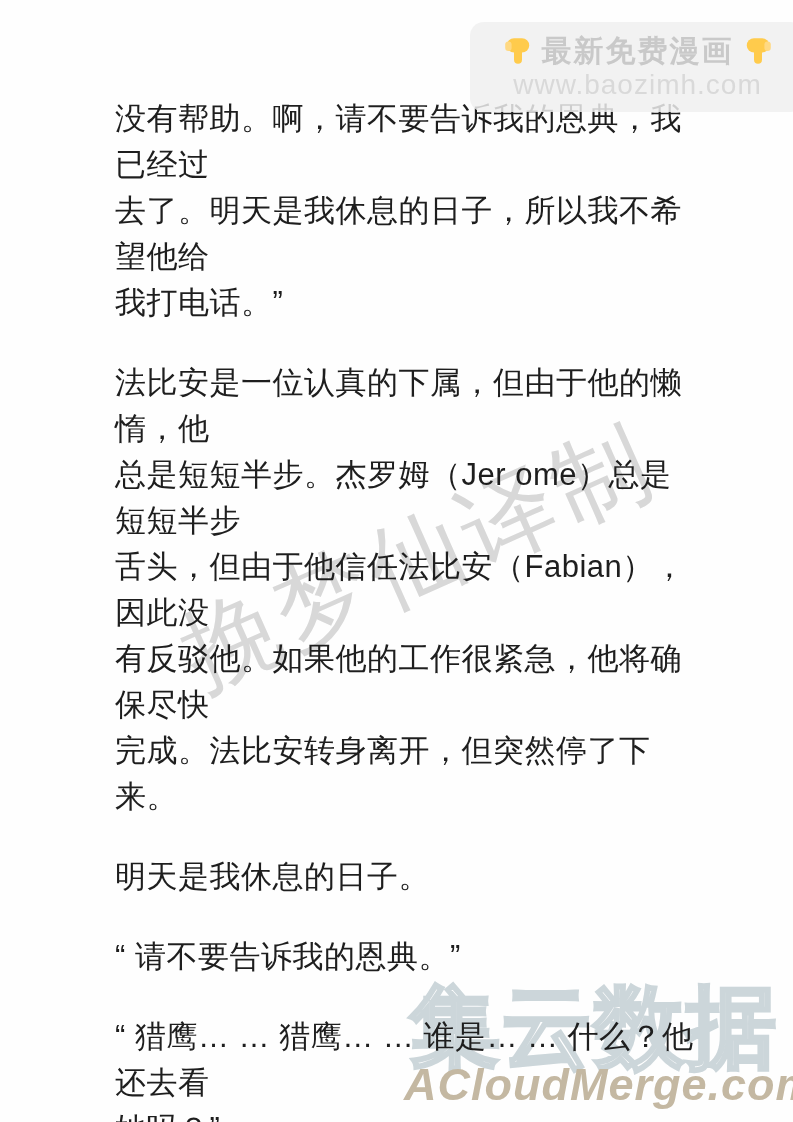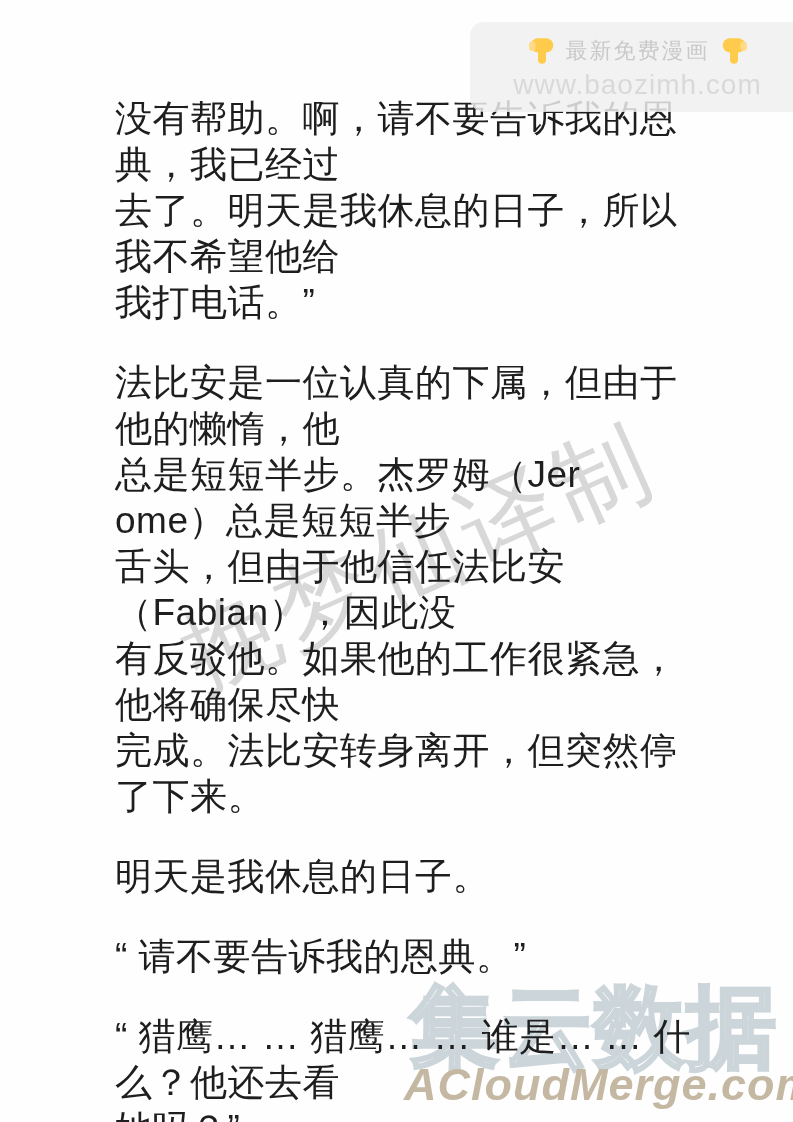--- a/index.html
+++ b/index.html
@@ -16,39 +16,39 @@
     position:absolute;
     left:470px; top:22px; right:-12px; height:90px;
     background:rgba(240,240,240,0.84);
     border-radius:14px;
     z-index:3;
     display:flex; flex-direction:column;
     align-items:center; justify-content:center;
   }
   .banner-line1 {
     display:flex; align-items:center; gap:8px;
-    font-size:22px; font-weight:400;
+    font-size:30px; font-weight:700;
     color:#c9c9c9; letter-spacing:2px; line-height:1.05;
   }
   .banner-url {
     font-size:28px; color:#d9d9d9;
     letter-spacing:1px; line-height:1.05; margin-top:3px;
   }
   .hand-icon { width:32px; height:32px; flex:0 0 auto; }
 
   
   .article {
     position:absolute;
     left:115px; top:96px; width:580px;
     z-index:1;
   }
   .article p {
     white-space:pre-line;
     margin:0 0 34px 0;
-    font-size:37px; line-height:46px;
+    font-size:31px; line-height:46px;
     color:#1e1e1e; letter-spacing:0.5px;
   }
 
   
   .wm-diagonal {
     position:absolute;
     left:128px; top:500px; width:580px;
     transform:rotate(-24deg);
     font-size:95px; line-height:1.2;
     color:#d8d8d8; letter-spacing:6px;

